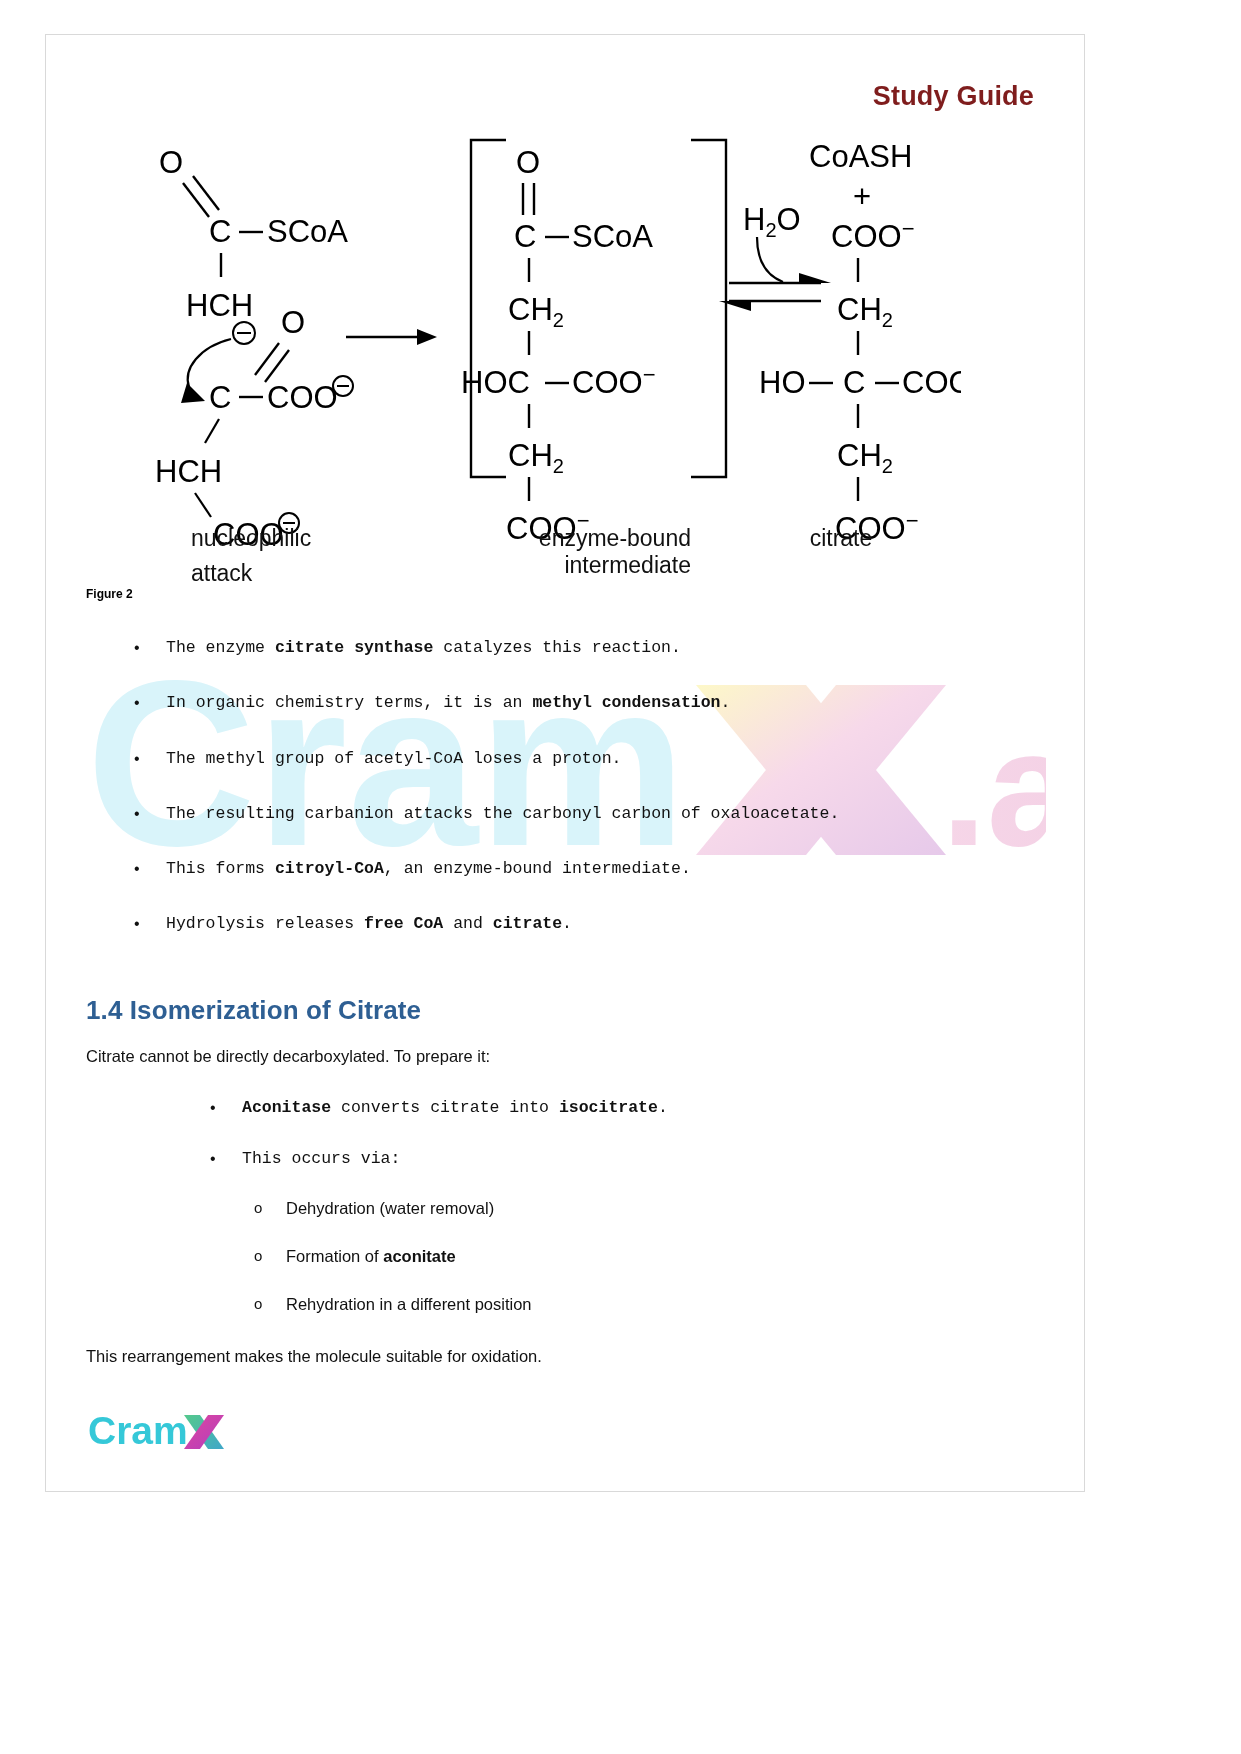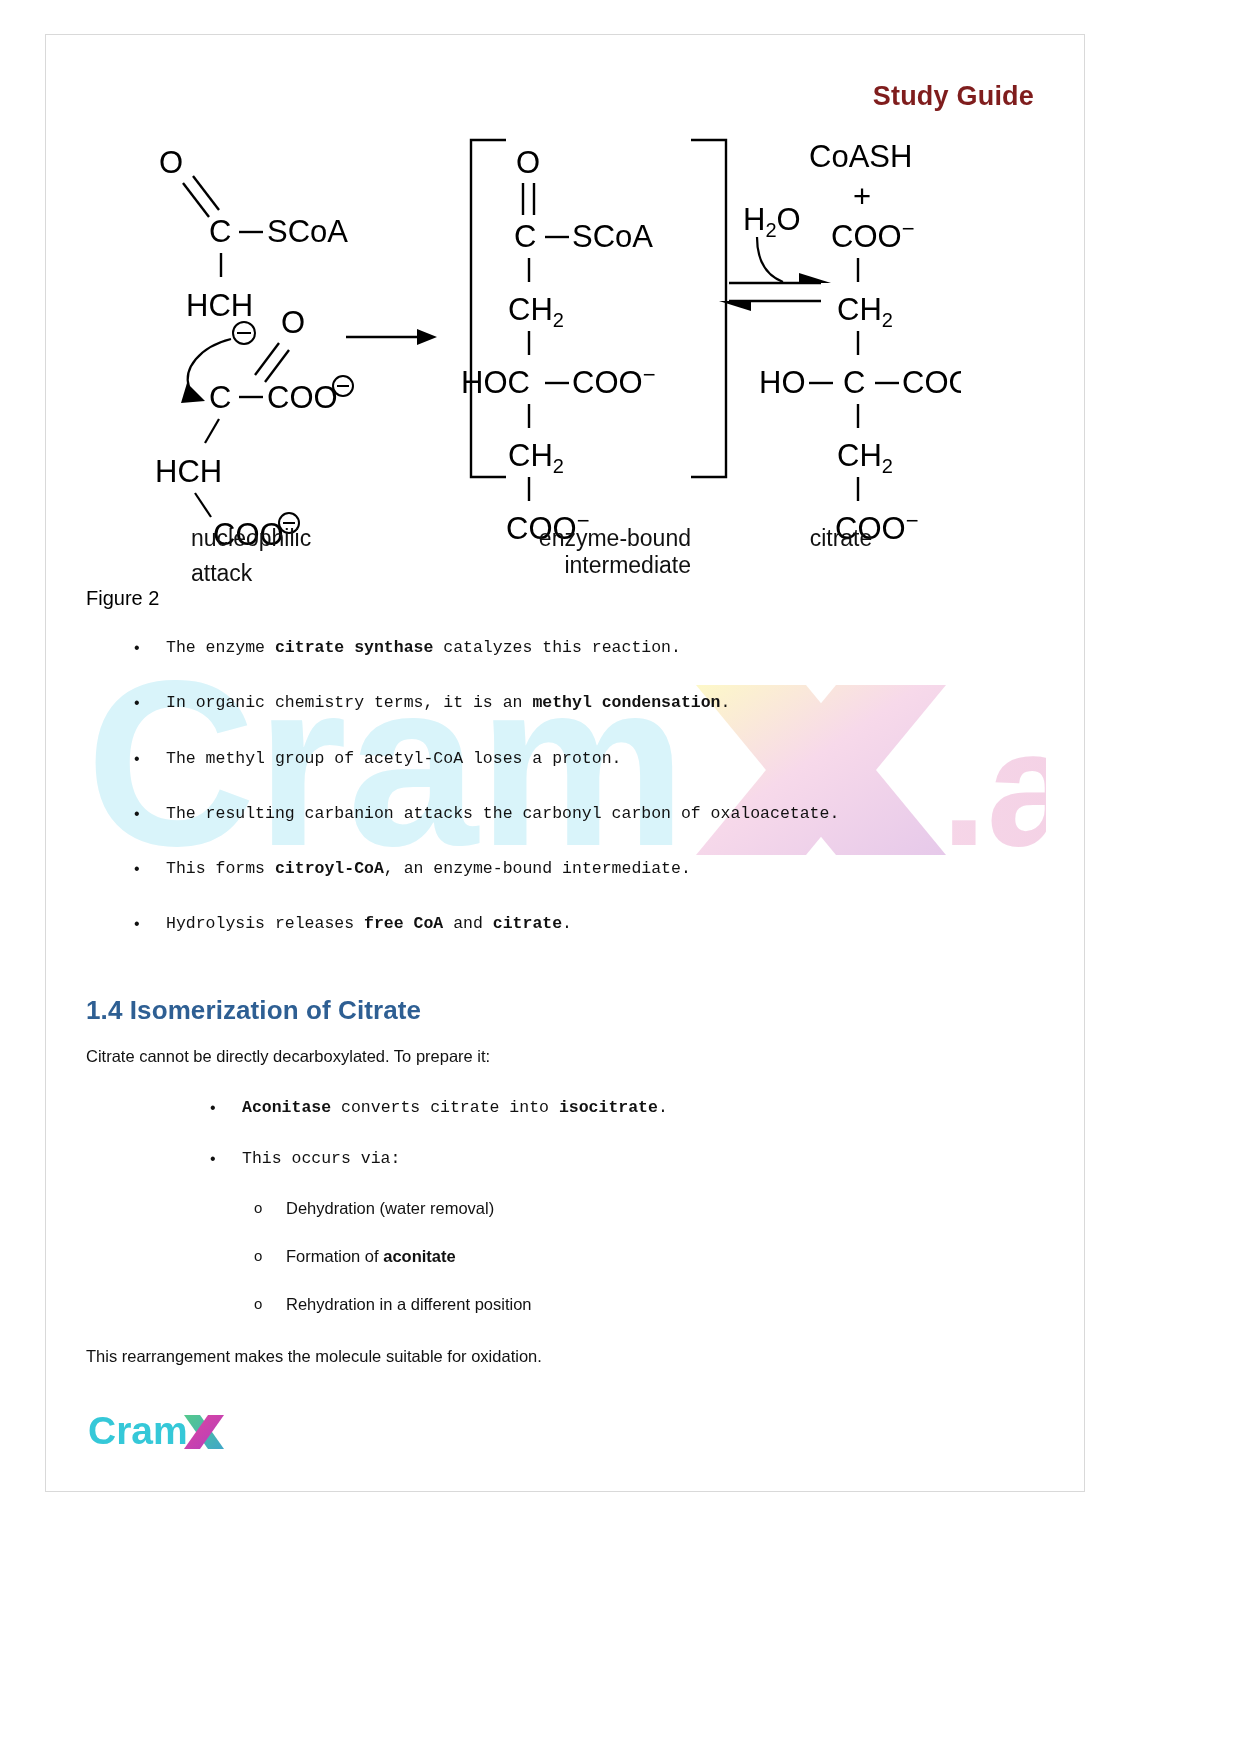--- a/index.html
+++ b/index.html
@@ -52,22 +52,22 @@
     position: absolute;
     left: 85px; top: 90px;
     width: 830px; height: 440px;
     z-index: 1;
   }
   .figure-wrap svg { display:block; width: 100%; height: 100%; }
 
   .fig-caption-label {
     position: absolute;
     left: 40px; top: 552px;
-    font-size: 20px;
-    font-weight: normal;
+    font-size: 12px;
+    font-weight: bold;
     color: #000;
     z-index: 2;
   }
 
   
   .content {
     position: absolute;
     left: 0; top: 0; width: 100%; height: 100%;
     z-index: 2;
   }

